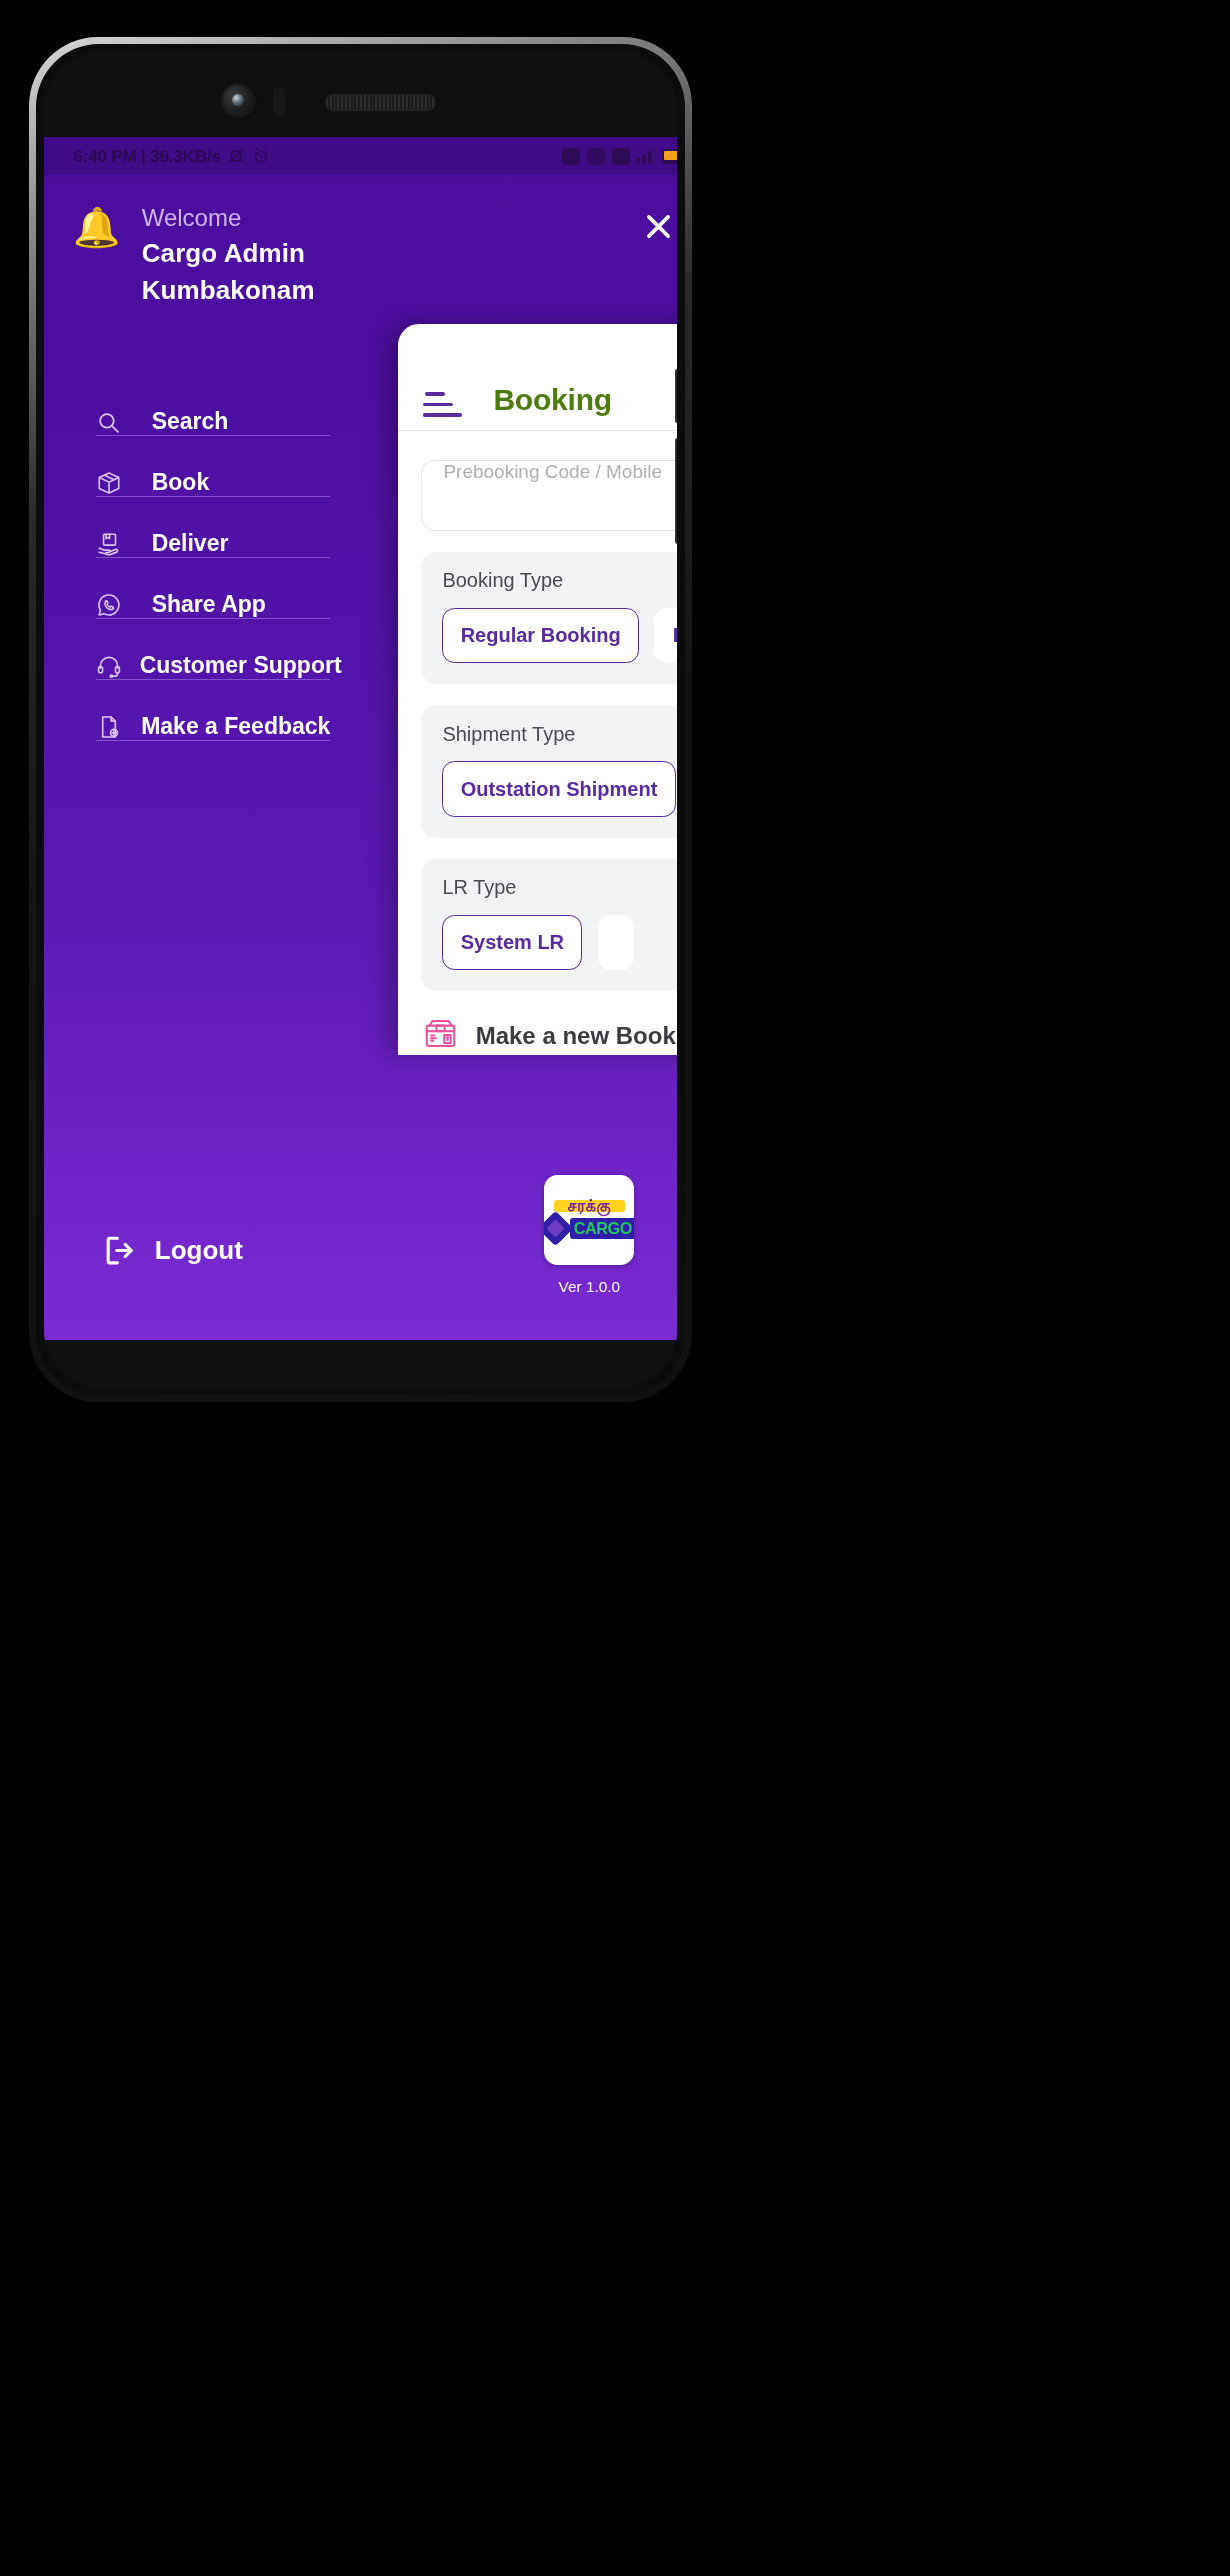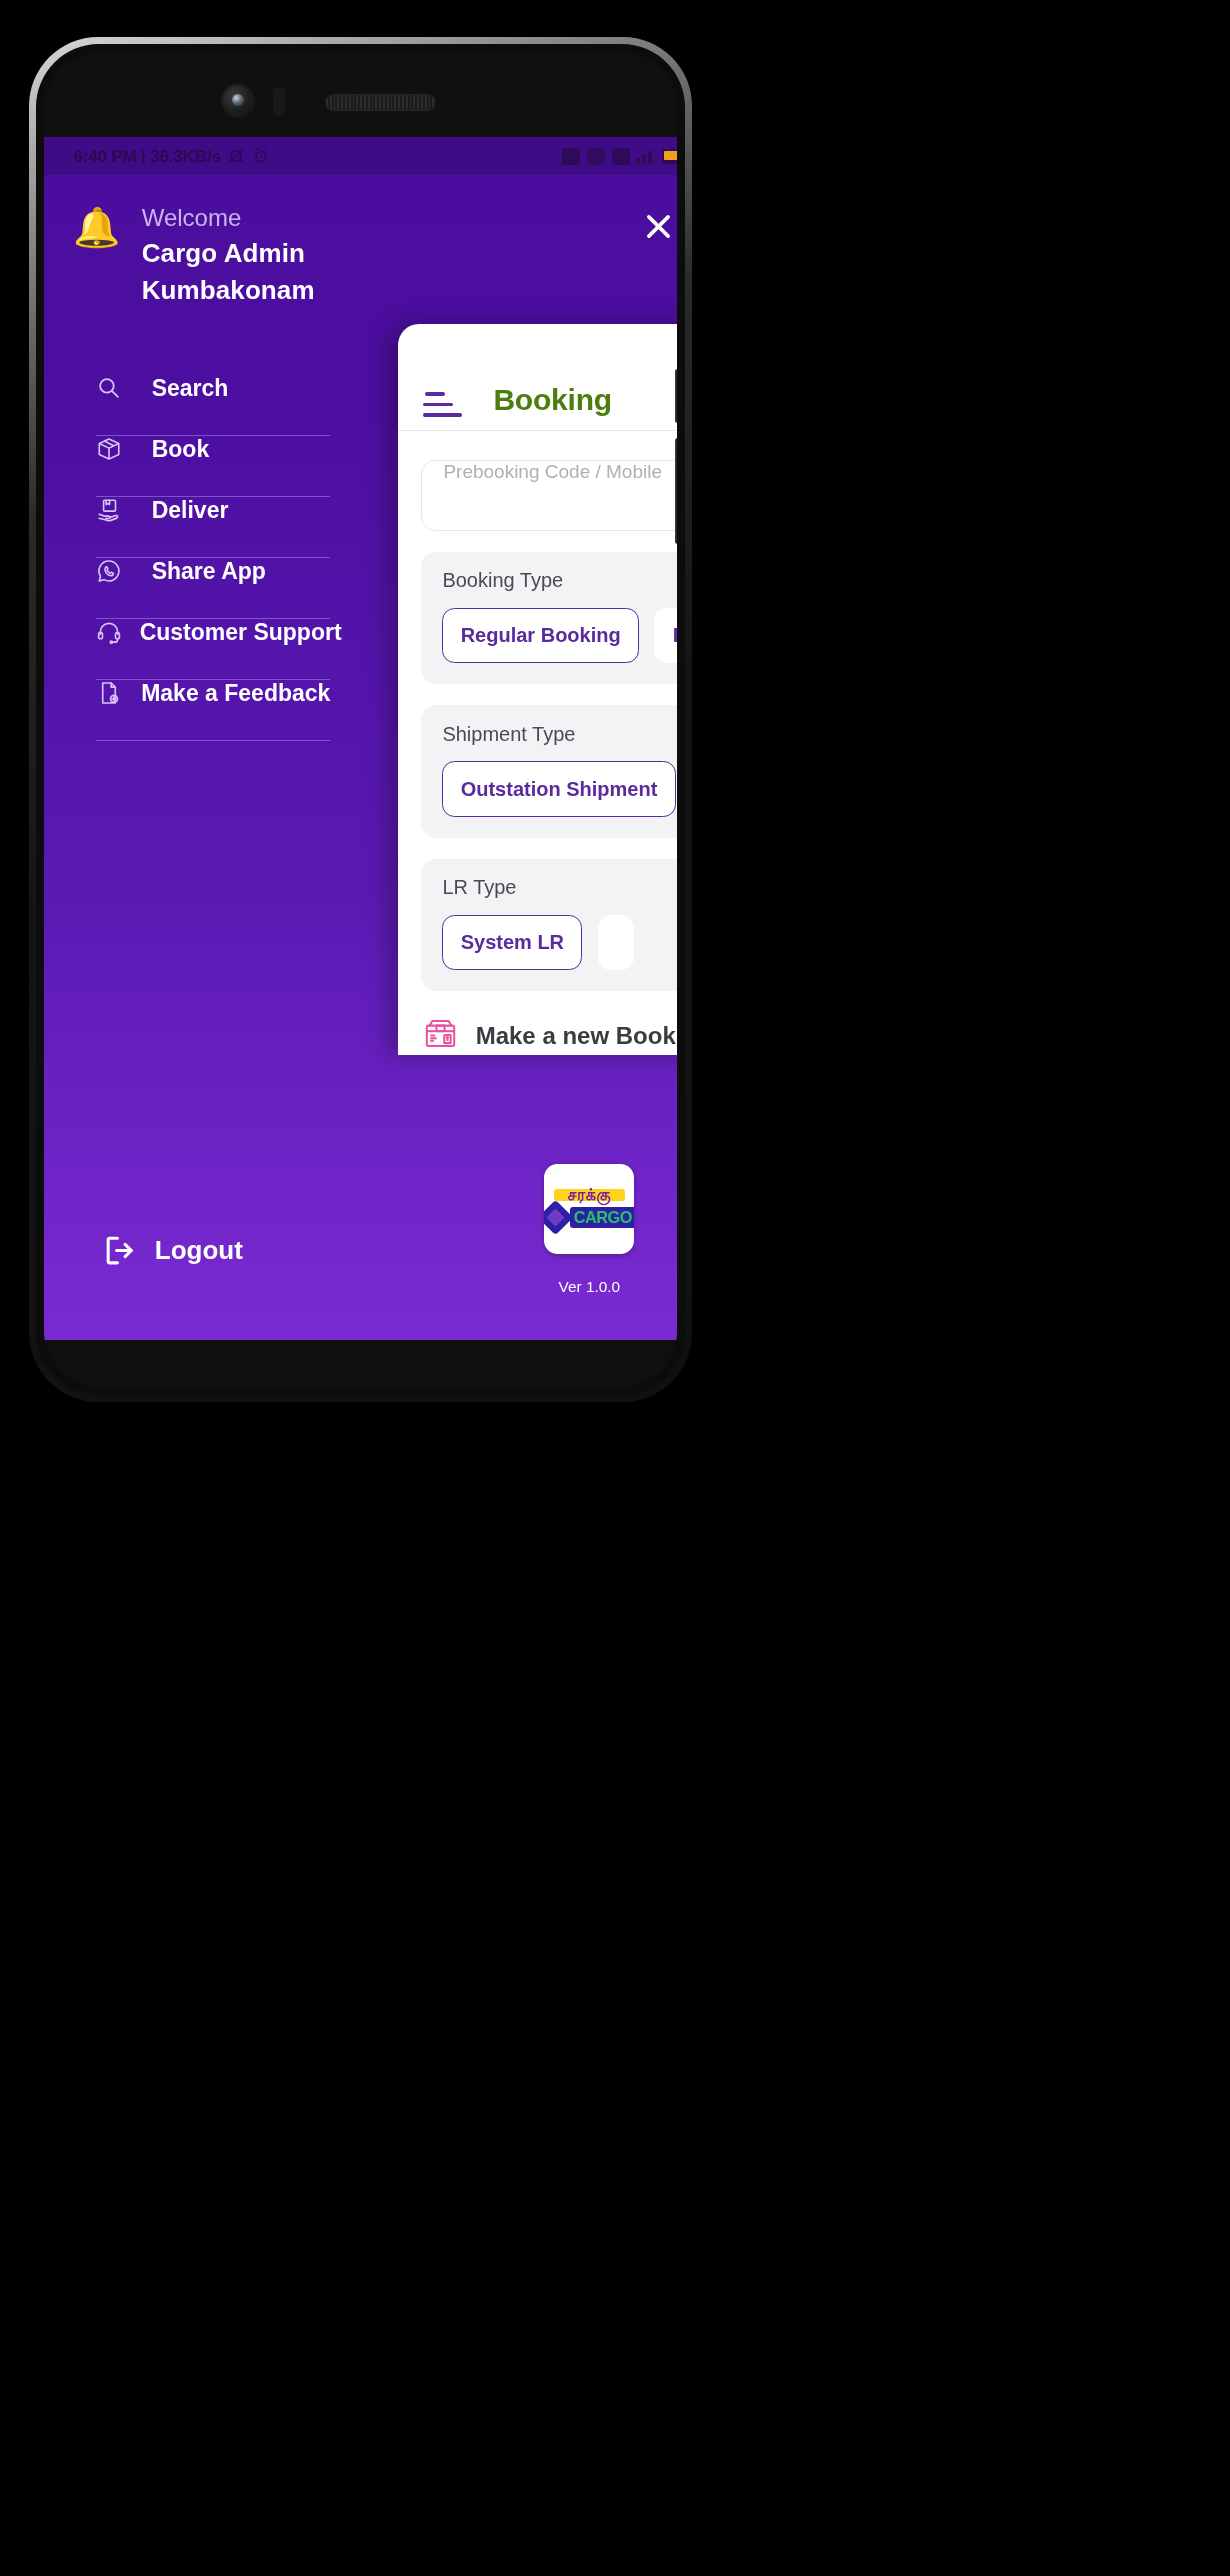--- a/index.html
+++ b/index.html
@@ -138,21 +138,21 @@
     display:flex; align-items:center; justify-content:center;
   }
   .close-btn svg { display:block; }
 
   
   .menu {
     margin-top: 65px;
     padding: 0 0 0 52px;
   }
   .menu-item {
-    display: flex; align-items: flex-start;
+    display: flex; align-items: flex-end;
     height: 61px;
     border-bottom: 1.4px solid rgba(200,170,255,0.42);
     width: 234px;
   }
   .menu-item .mi-ico {
     width: 38px; display:flex; align-items:center; justify-content:flex-start;
     color: #d8c3f5;
   }
   .menu-item .mi-label {
     margin-left: 17.3px;
@@ -190,21 +190,21 @@
     border-radius:3.8px; position:relative;
   }
   .brand-dia::after{
     content:""; position:absolute; inset:5.8px; background:#6e3cc4; border-radius:1.9px;
   }
   .brand-word {
     font-size: 16.3px; font-weight: bold; color:#22c55e; letter-spacing:-0.5px;
     background:#2f1ea8; padding: 1px 3.8px; border-radius:2.9px;
   }
   .brand-ver {
-    margin-top: 24px; font-size: 15.4px; color:#ffffff; font-weight:normal;
+    margin-top: 13px; font-size: 15.4px; color:#ffffff; font-weight:normal;
   }
 
   
   .booking-panel {
     position: absolute;
     left: 354px; top: 187px;
     width: 317px; height: 731px;
     background: #ffffff;
     border-radius: 21px 21px 0 0;
     box-shadow: -9.6px 0 25px rgba(0,0,0,.28);

